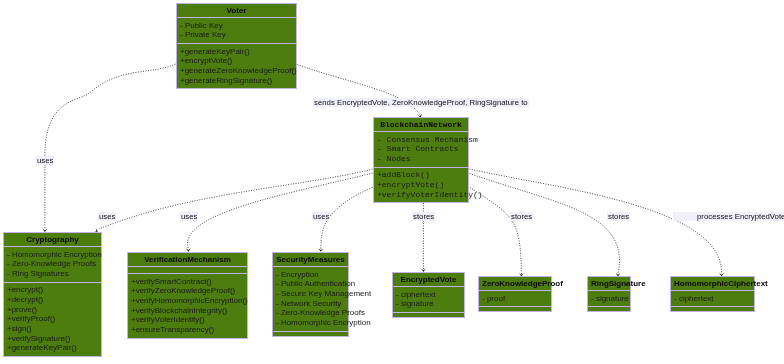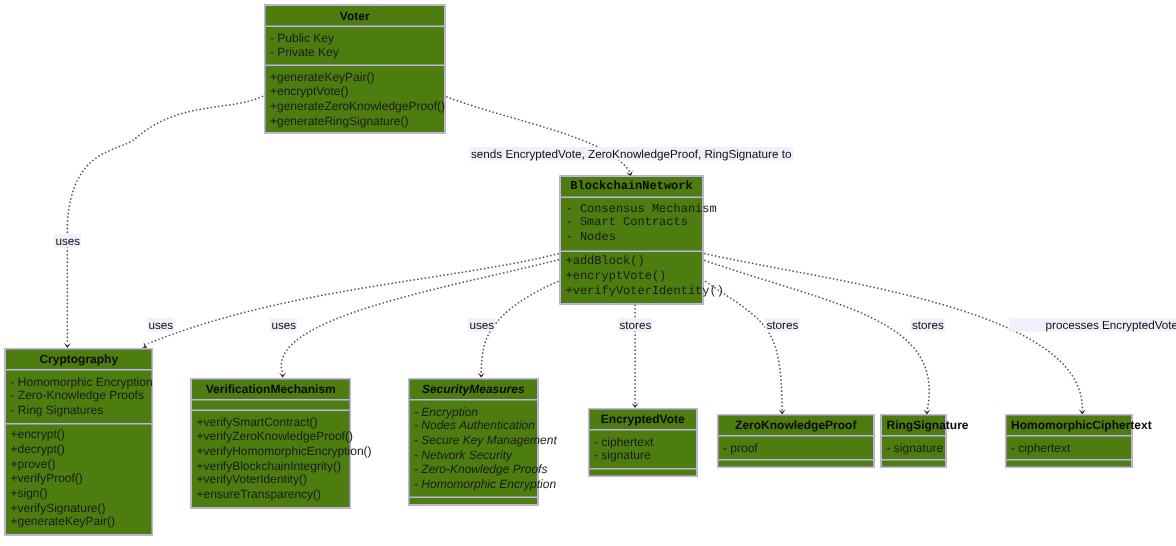--- a/index.html
+++ b/index.html
@@ -82,53 +82,53 @@
       <div class="cmp">
         <div>+encrypt()</div>
         <div>+decrypt()</div>
         <div>+prove()</div>
         <div>+verifyProof()</div>
         <div>+sign()</div>
         <div>+verifySignature()</div>
         <div>+generateKeyPair()</div>
       </div>
     </div>
-    <div class="cls" style="left: 127px; top: 252px; width: 107px;">
+    <div class="cls" style="left: 127px; top: 252px; width: 121px;">
       <div class="hdr">VerificationMechanism</div>
       <div class="cmp empty"></div>
       <div class="cmp">
         <div>+verifySmartContract()</div>
         <div>+verifyZeroKnowledgeProof()</div>
         <div>+verifyHomomorphicEncryption()</div>
         <div>+verifyBlockchainIntegrity()</div>
         <div>+verifyVoterIdentity()</div>
         <div>+ensureTransparency()</div>
       </div>
     </div>
-    <div class="cls" style="left: 272px; top: 252px; width: 87px; font-style: italic;">
+    <div class="cls" style="left: 272px; top: 252px; width: 77px;">
       <div class="hdr">SecurityMeasures</div>
       <div class="cmp">
         <div>- Encryption</div>
-        <div>- Nodes Authentication</div>
+        <div>- Public Authentication</div>
         <div>- Secure Key Management</div>
         <div>- Network Security</div>
         <div>- Zero-Knowledge Proofs</div>
         <div>- Homomorphic Encryption</div>
       </div>
       <div class="cmp empty"></div>
     </div>
     <div class="cls" style="left: 392px; top: 272px; width: 73px;">
       <div class="hdr">EncryptedVote</div>
       <div class="cmp">
         <div>- ciphertext</div>
         <div>- signature</div>
       </div>
       <div class="cmp empty"></div>
     </div>
-    <div class="cls" style="left: 478px; top: 276px; width: 105px;">
+    <div class="cls" style="left: 478px; top: 276px; width: 74px;">
       <div class="hdr">ZeroKnowledgeProof</div>
       <div class="cmp">
         <div>- proof</div>
       </div>
       <div class="cmp empty"></div>
     </div>
     <div class="cls" style="left: 587px; top: 276px; width: 44px;">
       <div class="hdr">RingSignature</div>
       <div class="cmp">
         <div>- signature</div>

